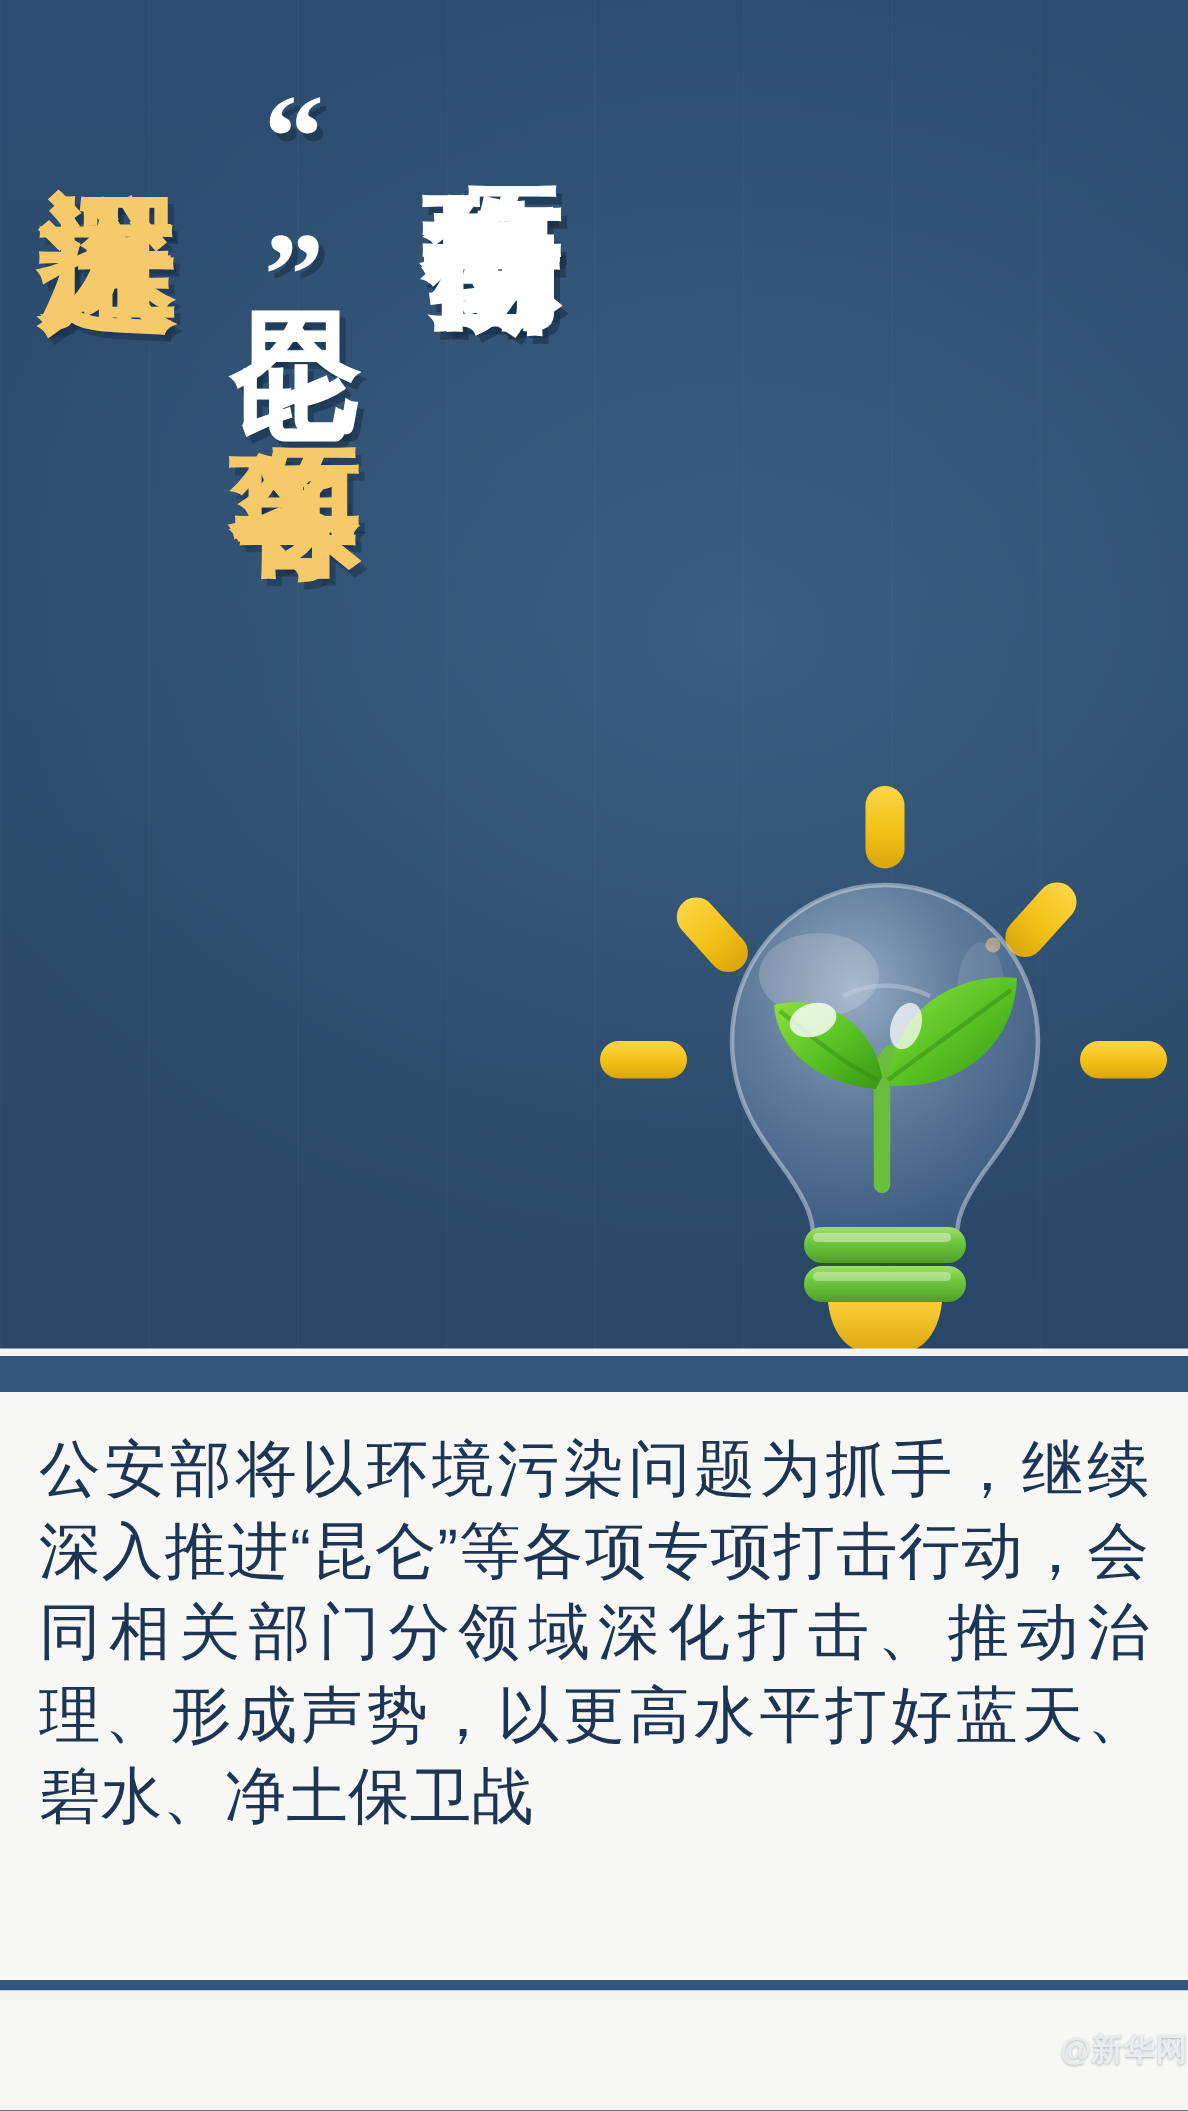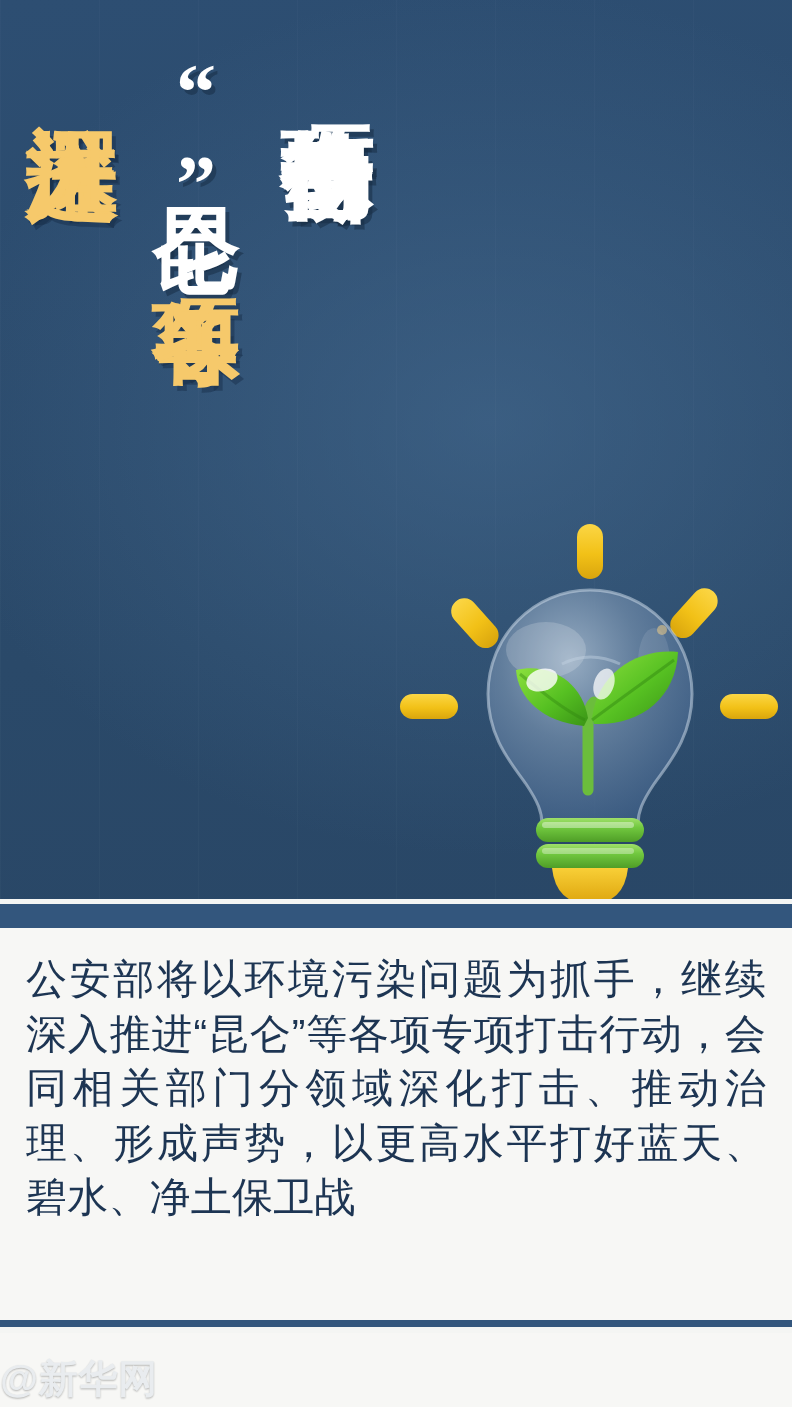--- a/index.html
+++ b/index.html
@@ -155,23 +155,23 @@
     font-size: 39px;
     color: #1d3553;
     letter-spacing: 0.01em;
   }
 
   
   .watermark {
     position: absolute;
     left: 0; right: 0;
     top: 1352px;
-    text-align: left;
-    font-family: "Liberation Sans", "DejaVu Sans", sans-serif;
-    font-size: 39px;
+    text-align: right;
+    font-family: "Liberation Sans", "DejaVu Sans", sans-serif;
+    font-size: 21px;
     font-weight: bold;
     color: #e8ecef;
     opacity: 0.92;
     letter-spacing: 0.02em;
     text-shadow: 0 1px 2px rgba(0,0,0,0.3);
   }
 </style>
 </head>
 <body>
 

